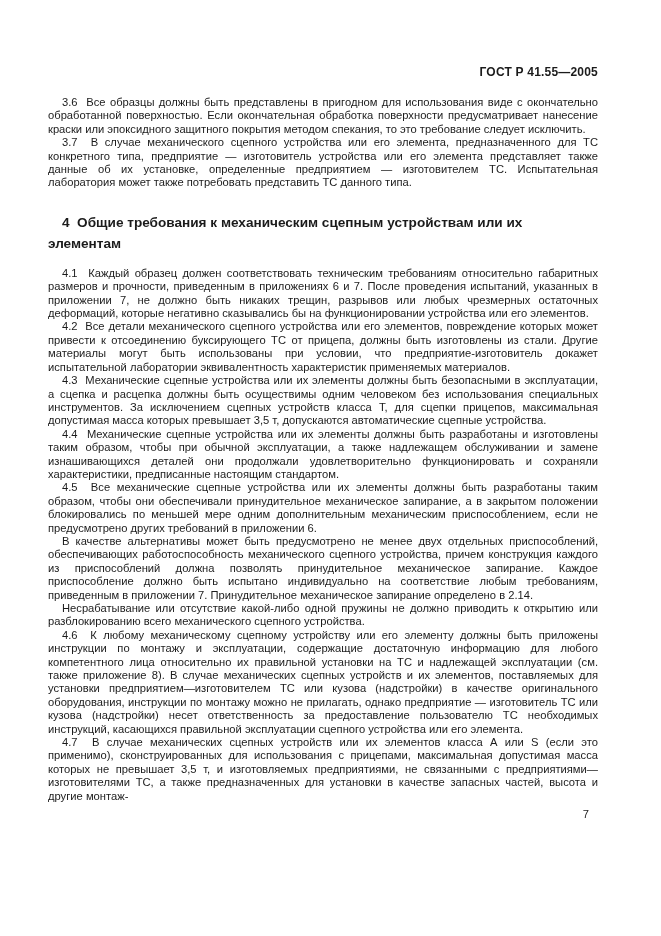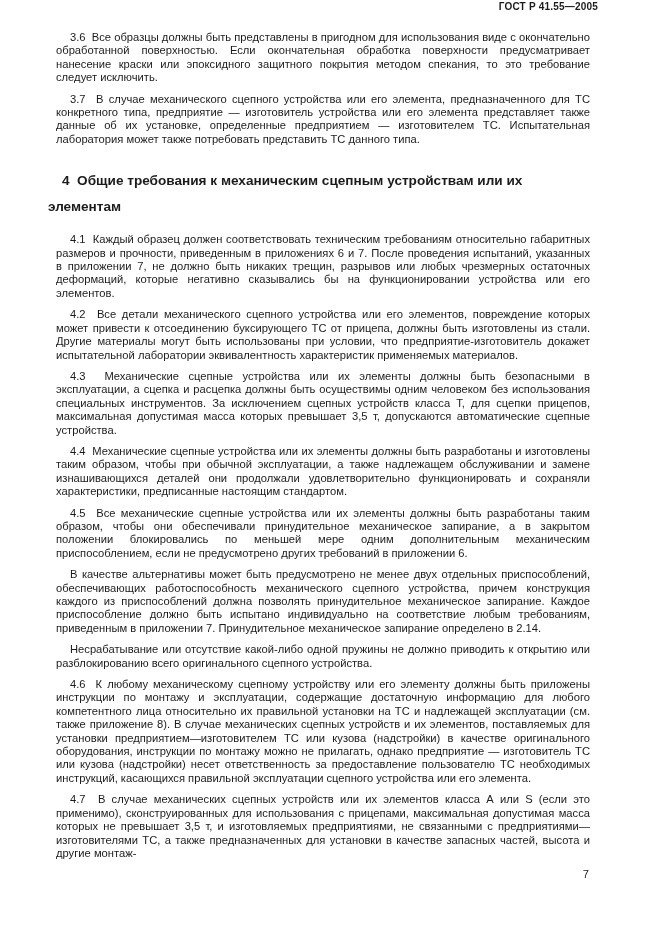--- a/index.html
+++ b/index.html
@@ -17,41 +17,42 @@
     color: #1b1b1b;
     -webkit-font-smoothing: antialiased;
   }
   .content {
     position: absolute;
     left: 48px;
     top: 0;
     width: 550px;
   }
   .doc-header {
+    padding-top: 65px;
     text-align: right;
     font-weight: 700;
-    font-size: 10px;
+    font-size: 12px;
     line-height: 14px;
     letter-spacing: 0.2px;
   }
   .body-text {
     margin-top: 17px;
   }
   .para {
-    margin: 8px;
+    margin: 0;
     font-size: 11.2px;
     line-height: 13.4px;
     text-align: justify;
     text-indent: 14px;
   }
   .section-heading {
     margin: 22px 0 13px 0;
     font-weight: 700;
     font-size: 13.6px;
-    line-height: 26px;
+    line-height: 21px;
     text-indent: 14px;
     text-align: left;
     max-width: 545px;
   }
   .page-number {
     margin-top: 5px;
     padding-right: 9px;
     font-size: 11.2px;
     line-height: 13px;
     text-align: right;
@@ -79,21 +80,21 @@
 
       <p class="para">4.3&nbsp; Механические сцепные устройства или их элементы должны быть безопасными в эксплуатации, а сцепка и расцепка должны быть осуществимы одним человеком без использования специальных инструментов. За исключением сцепных устройств класса Т, для сцепки прицепов, максимальная допустимая масса которых превышает 3,5 т, допускаются автоматические сцепные устройства.</p>
 
       <p class="para">4.4&nbsp; Механические сцепные устройства или их элементы должны быть разработаны и изготовлены таким образом, чтобы при обычной эксплуатации, а также надлежащем обслуживании и замене изнашивающихся деталей они продолжали удовлетворительно функционировать и сохраняли характеристики, предписанные настоящим стандартом.</p>
 
       <p class="para">4.5&nbsp; Все механические сцепные устройства или их элементы должны быть разработаны таким образом, чтобы они обеспечивали принудительное механическое запирание, а в закрытом положении блокировались по меньшей мере одним дополнительным механическим приспособлением, если не предусмотрено других требований в приложении 6.</p>
 
       <p class="para">В качестве альтернативы может быть предусмотрено не менее двух отдельных приспособлений, обеспечивающих работоспособность механического сцепного устройства, причем конструкция каждого из приспособлений должна позволять принудительное механическое запирание. Каждое приспособление должно быть испытано индивидуально на соответствие любым требованиям, приведенным в приложении 7. Принудительное механическое запирание определено в 2.14.</p>
 
 
-      <p class="para">Несрабатывание или отсутствие какой-либо одной пружины не должно приводить к открытию или разблокированию всего оригинального сцепного устройства.</p>
+      <p class="para">Несрабатывание или отсутствие какой-либо одной пружины не должно приводить к открытию или разблокированию всего механического сцепного устройства.</p>
 
       <p class="para">4.6&nbsp; К любому механическому сцепному устройству или его элементу должны быть приложены инструкции по монтажу и эксплуатации, содержащие достаточную информацию для любого компетентного лица относительно их правильной установки на ТС и надлежащей эксплуатации (см. также приложение 8). В случае механических сцепных устройств и их элементов, поставляемых для установки предприятием—изготовителем ТС или кузова (надстройки) в качестве оригинального оборудования, инструкции по монтажу можно не прилагать, однако предприятие — изготовитель ТС или кузова (надстройки) несет ответственность за предоставление пользователю ТС необходимых инструкций, касающихся правильной эксплуатации сцепного устройства или его элемента.</p>
 
       <p class="para">4.7&nbsp; В случае механических сцепных устройств или их элементов класса А или S (если это применимо), сконструированных для использования с прицепами, максимальная допустимая масса которых не превышает 3,5 т, и изготовляемых предприятиями, не связанными с предприятиями—изготовителями ТС, а также предназначенных для установки в качестве запасных частей, высота и другие монтаж-</p>
 
       <div class="page-number">7</div>
 
     </div>
   </div>
 </div>

